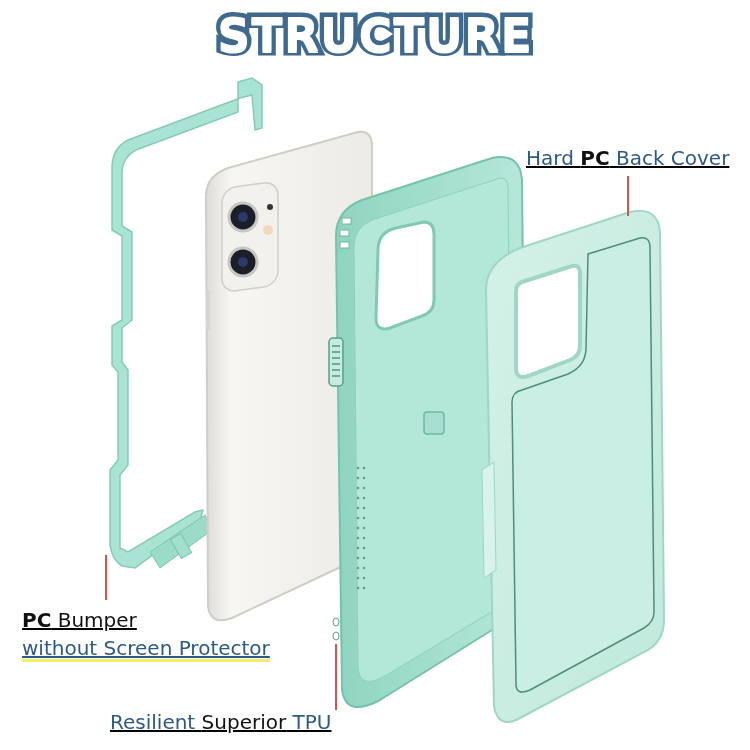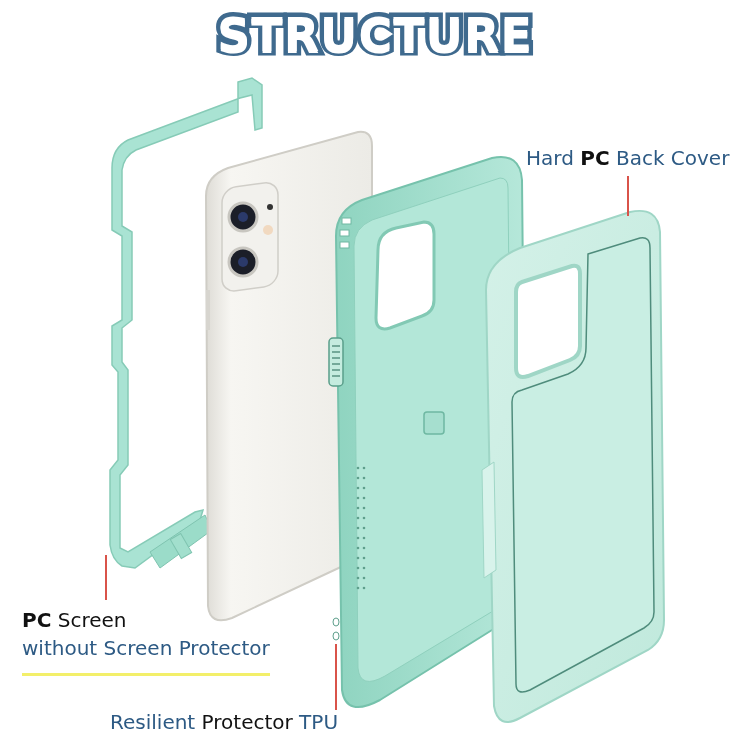--- a/index.html
+++ b/index.html
@@ -10,27 +10,27 @@
     color:#ffffff;
     -webkit-text-stroke: 9px #3f6a8e;
     paint-order: stroke fill;
     text-shadow: 2px 3px 0 #3f6a8e;
   }
   .title-fill {
     position:absolute; left:0; top:10px; width:750px; text-align:center;
     font-family:"DejaVu Sans", sans-serif; font-weight:bold; font-size:46px; letter-spacing:1px;
     color:#ffffff;
   }
-  .label { position:absolute; font-family:"DejaVu Sans", sans-serif; white-space:nowrap; }
+  .label { position:absolute; font-family:"DejaVu Sans", sans-serif; white-space:nowrap;text-decoration:underline; }
   .blue { color:#2d5a84; }
   .black { color:#111111; font-weight:bold; }
   .lbl-back { left:526px; top:146px; font-size:20px; }
   .lbl-bumper1 { left:22px; top:608px; font-size:20px; }
   .lbl-bumper2 { left:22px; top:636px; font-size:20px; }
-  .lbl-bumper2 span { background:linear-gradient(to top, #f3ef6a 0, #f3ef6a 3px, transparent 3px); padding-bottom:16px; }
+  .lbl-bumper2 span { background:linear-gradient(to top, #f3ef6a 0, #f3ef6a 3px, transparent 3px); padding-bottom:2px; }
   .lbl-tpu { left:110px; top:710px; font-size:20px; }
   svg.art { position:absolute; left:0; top:0; }
 </style>
 </head>
 <body>
 
 <svg class="art" width="750" height="750" viewBox="0 0 750 750">
   <defs>
     <linearGradient id="phoneGrad" x1="0" y1="0" x2="1" y2="0">
       <stop offset="0" stop-color="#dedcd6"></stop>
@@ -138,21 +138,21 @@
 </svg>
 
 <div class="title">STRUCTURE</div>
 <div class="title-fill">STRUCTURE</div>
 
 <div class="label lbl-back">
   <span class="blue">Hard </span><span class="black">PC</span><span class="blue"> Back Cover</span>
 </div>
 
 <div class="label lbl-bumper1">
-  <span class="black">PC</span><span style="color:#111;"> Screen</span>
+  <span class="black">PC</span><span style="color:#111;"> Bumper</span>
 </div>
 <div class="label lbl-bumper2 blue">
   <span>without Screen Protector</span>
 </div>
 
 <div class="label lbl-tpu">
-  <span class="blue">Resilient </span><span class="black" style="font-weight:normal;color:#111;">Protector</span><span class="blue"> TPU</span>
+  <span class="blue">Resilient </span><span class="black" style="font-weight:normal;color:#111;">Superior</span><span class="blue"> TPU</span>
 </div>
 
 </body></html>

